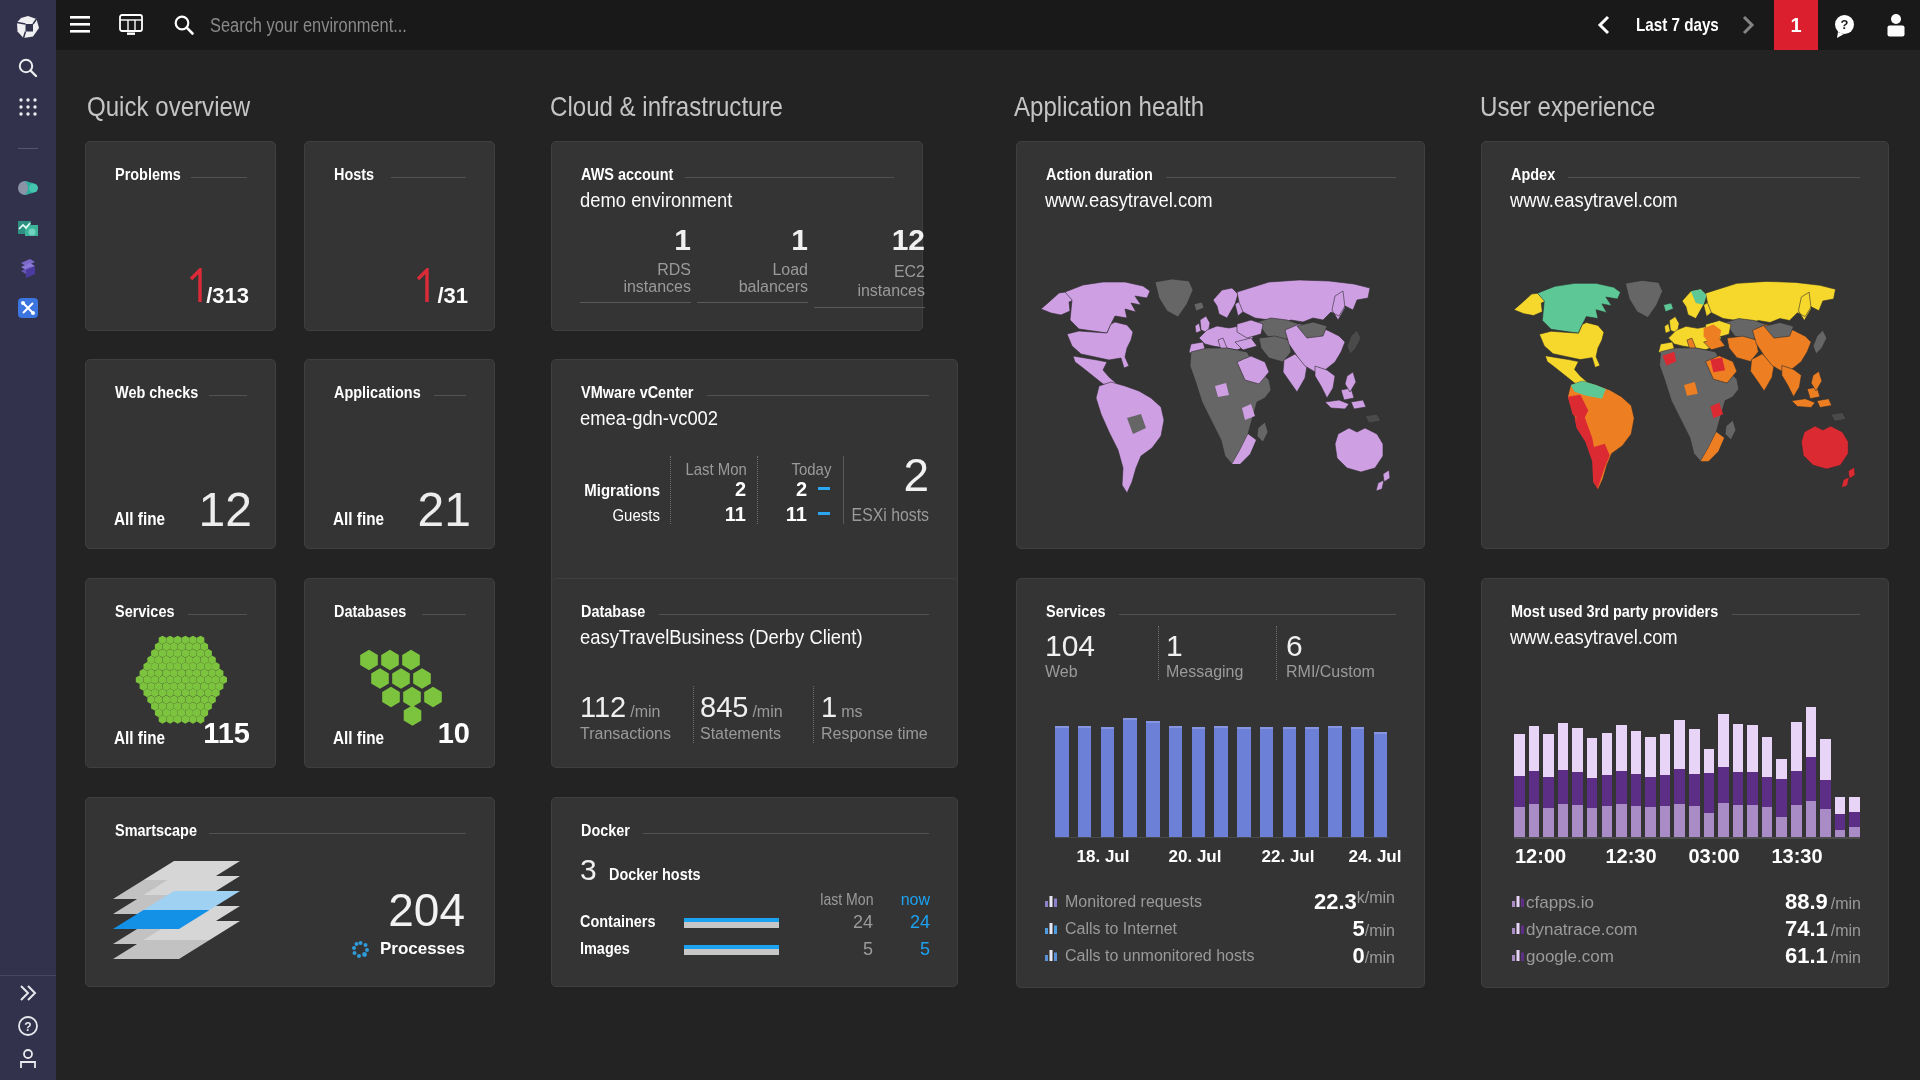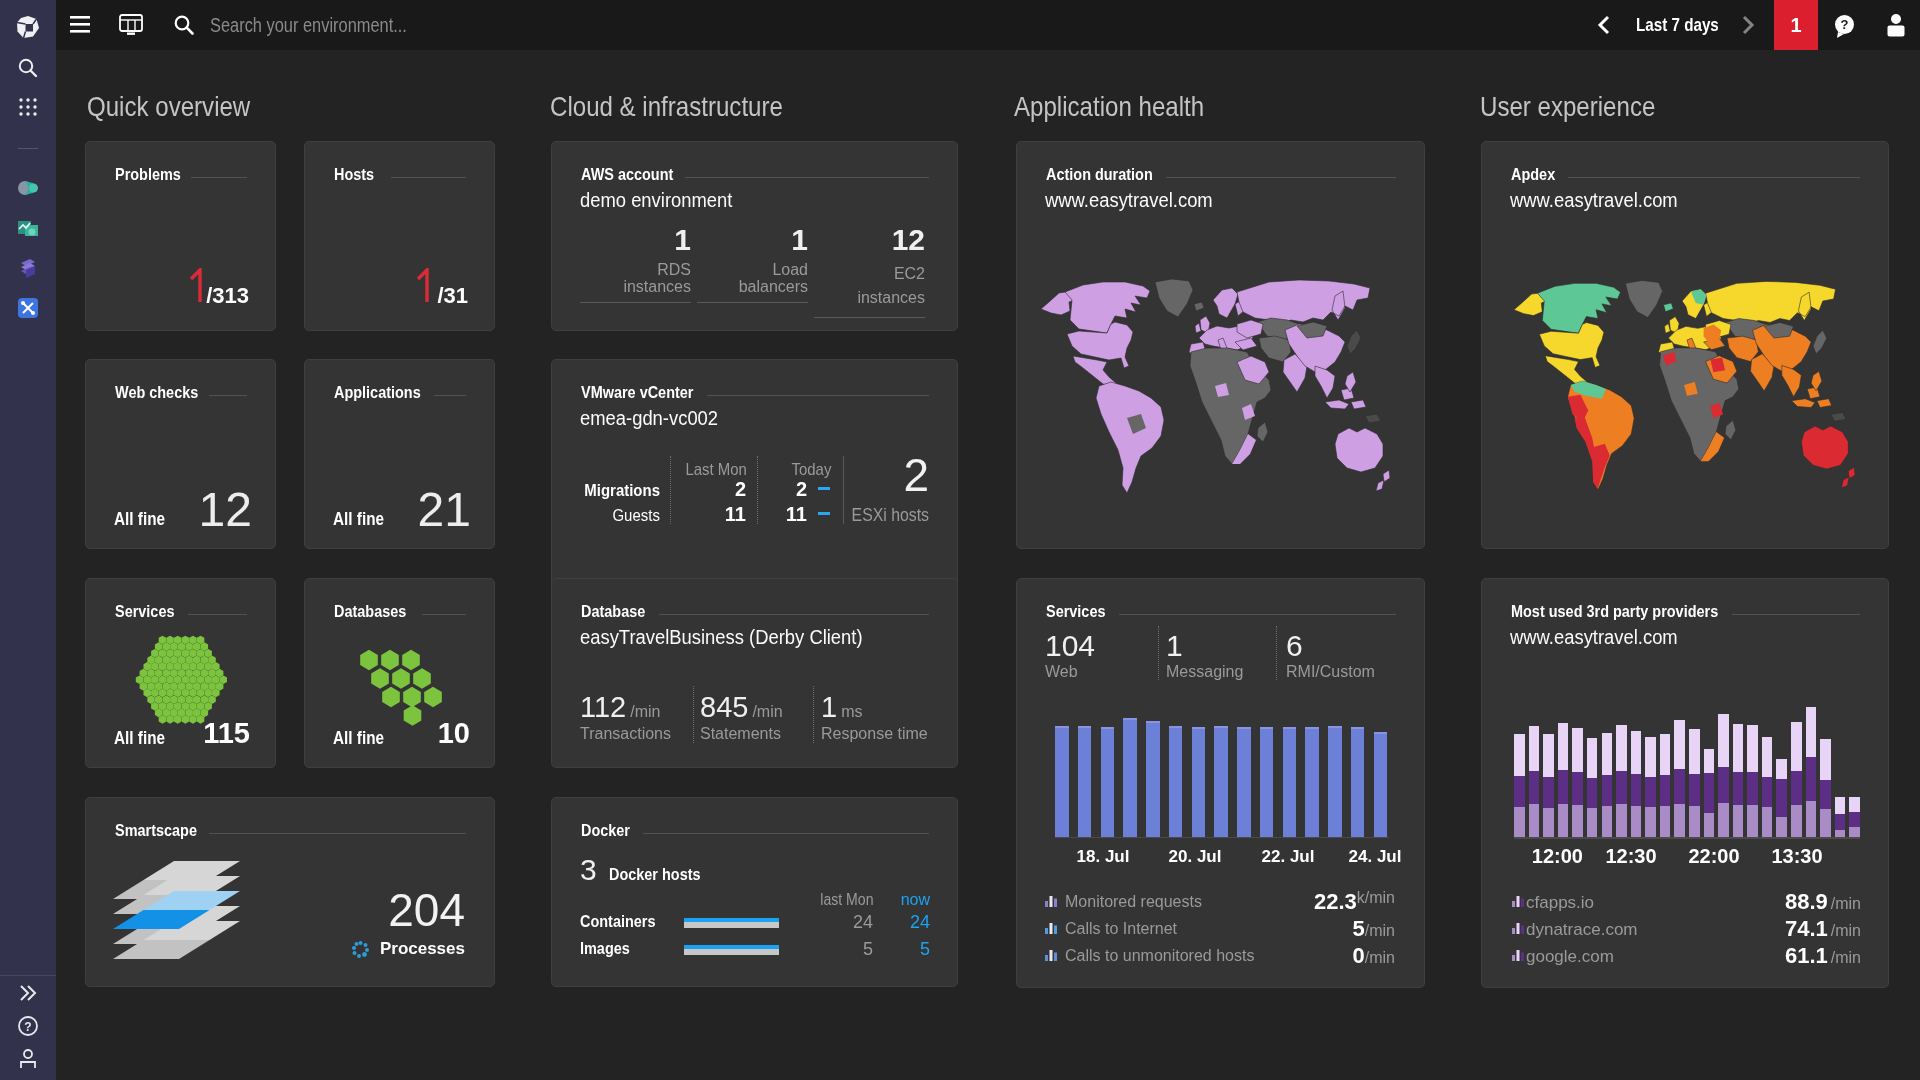--- a/index.html
+++ b/index.html
@@ -328,38 +328,38 @@
             <circle cx="13.5" cy="14.5" r="2.4"></circle>
             <circle cx="8" cy="16" r="2"></circle>
             <circle cx="3.5" cy="13" r="2"></circle>
             <circle cx="3" cy="8" r="2"></circle>
             <circle cx="5.5" cy="4" r="2"></circle>
           </g>
  </svg>
  <span style="margin-left:10px;font-size:17px;font-weight:bold;color:#fff">Processes</span>
 </div>
     </div>
-    <div class="tile" style="left:551px;top:141px;width:407px;height:190px">
+    <div class="tile" style="left:551px;top:141px;width:372px;height:190px">
       <div class="tt"><span>AWS account</span></div>
       <div class="tline" style="left:133px"></div>
       <div class="sub">demo environment</div>
       <div class="abs" style="left:28px;top:84px;display:flex">
         <div style="width:111px;margin-right:6px">
     <div class="r" style="font-size:30px;font-weight:bold;color:#f0f0f0;line-height:28px">1</div>
     <div class="r gray" style="font-size:16px;line-height:16.5px;margin-top:8px">RDS<br>instances</div>
     <div style="border-bottom:1px solid #5a5a5a;margin-top:7px"></div>
         </div>
         <div style="width:111px;margin-right:6px">
     <div class="r" style="font-size:30px;font-weight:bold;color:#f0f0f0;line-height:28px">1</div>
     <div class="r gray" style="font-size:16px;line-height:16.5px;margin-top:8px">Load<br>balancers</div>
     <div style="border-bottom:1px solid #5a5a5a;margin-top:7px"></div>
         </div>
         <div style="width:111px;margin-right:6px">
     <div class="r" style="font-size:30px;font-weight:bold;color:#f0f0f0;line-height:28px">12</div>
-    <div class="r gray" style="font-size:16px;line-height:24px;margin-top:8px">EC2<br>instances</div>
+    <div class="r gray" style="font-size:16px;line-height:19px;margin-top:8px">EC2<br>instances</div>
     <div style="border-bottom:1px solid #5a5a5a;margin-top:7px"></div>
         </div>
       </div>
     </div>
     <div class="tile" style="left:551px;top:359px;width:407px;height:228px">
       <div class="tt"><span>VMware vCenter</span></div>
       <div class="tline" style="left:155px"></div>
       <div class="sub">emea-gdn-vc002</div>
 <div class="abs" style="left:118px;top:96px;height:68px;border-left:1px dotted #6e6e6e"></div>
 <div class="abs" style="left:205px;top:96px;height:68px;border-left:1px dotted #6e6e6e"></div>
@@ -645,23 +645,23 @@
 <div style="position:absolute;left:306.2px;bottom:0;width:10.5px;height:28px;background:#a98cc5"></div>
 <div style="position:absolute;left:306.2px;bottom:28px;width:10.5px;height:29px;background:#5c2e86"></div>
 <div style="position:absolute;left:306.2px;bottom:57px;width:10.5px;height:41px;background:#e7d4f6"></div>
 <div style="position:absolute;left:320.8px;bottom:0;width:10.5px;height:7px;background:#a98cc5"></div>
 <div style="position:absolute;left:320.8px;bottom:7px;width:10.5px;height:16px;background:#5c2e86"></div>
 <div style="position:absolute;left:320.8px;bottom:23px;width:10.5px;height:17px;background:#e7d4f6"></div>
 <div style="position:absolute;left:335.3px;bottom:0;width:10.5px;height:10px;background:#a98cc5"></div>
 <div style="position:absolute;left:335.3px;bottom:10px;width:10.5px;height:15px;background:#5c2e86"></div>
 <div style="position:absolute;left:335.3px;bottom:25px;width:10.5px;height:15px;background:#e7d4f6"></div>
       </div>
-<div class="abs" style="left:33px;top:266px;width:68px;text-align:right;font-size:20px;font-weight:bold;color:#fff">12:00</div>
+<div class="abs" style="left:33px;top:266px;width:68px;text-align:left;font-size:20px;font-weight:bold;color:#fff">12:00</div>
 <div class="abs" style="left:115px;top:266px;width:68px;text-align:center;font-size:20px;font-weight:bold;color:#fff">12:30</div>
-<div class="abs" style="left:198px;top:266px;width:68px;text-align:center;font-size:20px;font-weight:bold;color:#fff">22:00</div>
+<div class="abs" style="left:198px;top:266px;width:68px;text-align:center;font-size:20px;font-weight:bold;color:#fff">03:00</div>
 <div class="abs" style="left:281px;top:266px;width:68px;text-align:center;font-size:20px;font-weight:bold;color:#fff">13:30</div>
 <svg class="abs" style="left:30px;top:317px" width="12" height="11" viewBox="0 0 12 11">
      <rect x="0" y="5" width="3" height="6" fill="#a98cc5"></rect>
         <rect x="4.5" y="0" width="3" height="11" fill="#e7d4f6"></rect>
         <rect x="9" y="2.5" width="3" height="8.5" fill="#5c2e86"></rect>
       </svg>
     <div class="abs gray" style="left:44px;top:314px;font-size:17px">cfapps.io</div>
     <div class="abs" style="right:27px;top:310px;display:flex;align-items:baseline">
         <span style="font-size:22px;font-weight:bold;color:#fff">88.9</span>
         <span class="gray" style="font-size:16px;margin-left:3px">/min</span>

